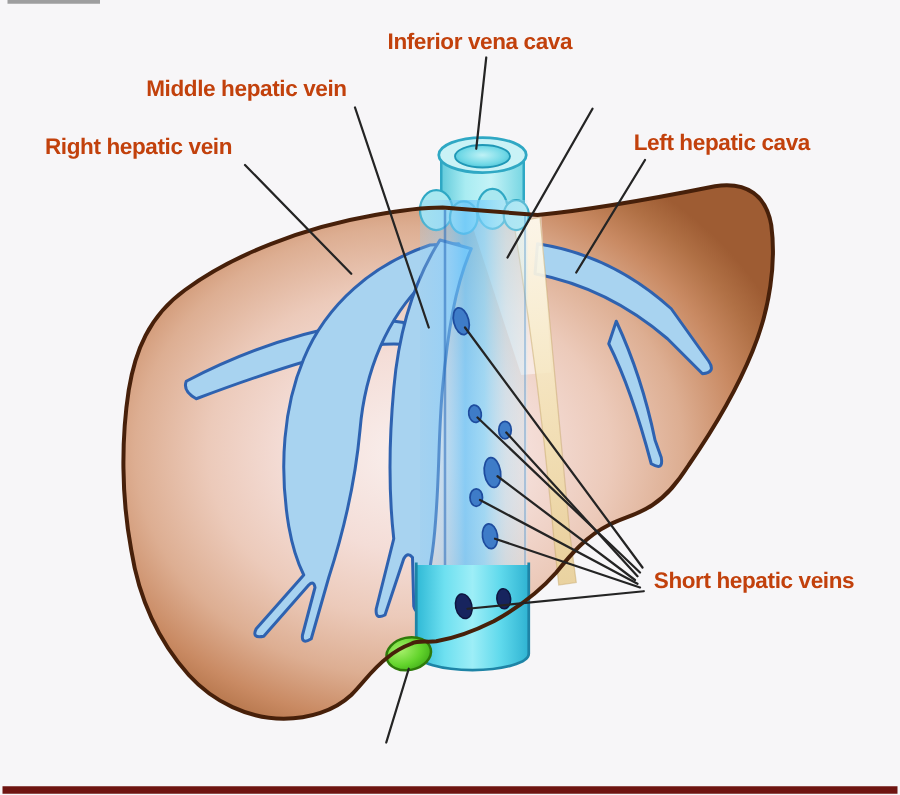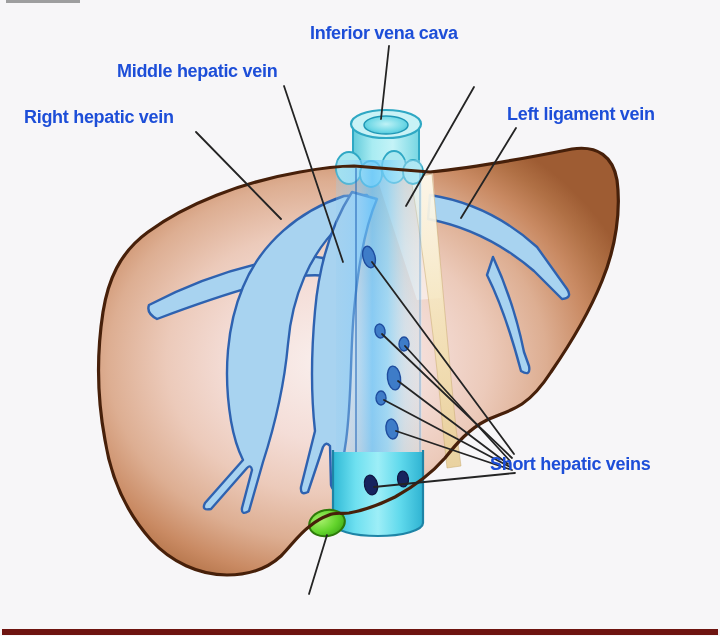--- a/index.html
+++ b/index.html
@@ -5,28 +5,28 @@
   html,body{margin:0;padding:0;background:#e9e9ec;}
   .stage{
     position:relative;width:720px;height:636px;margin:0 auto;
     background:#f7f6f8;overflow:hidden;
     font-family:"Liberation Sans",sans-serif;
   }
   .stage svg{position:absolute;left:0;top:0;}
   .lbl{
     position:absolute;
     font:700 18px/1.15 "Liberation Sans",sans-serif;
-    color:#1d4ed8;letter-spacing:-0.3px;white-space:nowrap;
+    color:#c2410c;letter-spacing:-0.3px;white-space:nowrap;
   }
   .lbl-ivc{left:310px;top:23px;}
   .lbl-middle{left:117px;top:61px;}
   .lbl-falciform{left:472px;top:61px;}
-  .lbl-right{left:24px;top:107px;}
+  .lbl-right{left:36px;top:107px;}
   .lbl-left{left:507px;top:104px;}
-  .lbl-short{left:490px;top:454px;text-align:right;}
+  .lbl-short{left:523px;top:454px;text-align:right;}
   .lbl-gb{left:250px;top:594px;}
 </style>
 </head>
 <body>
 
 <div class="stage">
 
   <svg width="720" height="636" viewBox="0 0 720 636">
     <defs>
       <radialGradient id="liverG" cx="0.44" cy="0.5" r="0.62">
@@ -202,16 +202,16 @@
         <line x1="510" y1="467" x2="384" y2="400"></line>
         <line x1="512" y1="470" x2="396" y2="431"></line>
         <line x1="515" y1="473" x2="374" y2="487"></line>
       </g>
     </g>
   </svg>
 
   <div class="lbl lbl-ivc">Inferior vena cava</div>
   <div class="lbl lbl-middle">Middle hepatic vein</div>
   <div class="lbl lbl-right">Right hepatic vein</div>
-  <div class="lbl lbl-left">Left ligament vein</div>
+  <div class="lbl lbl-left">Left hepatic cava</div>
   <div class="lbl lbl-short">Short hepatic veins</div>
 
 </div>
 
 </body></html>

